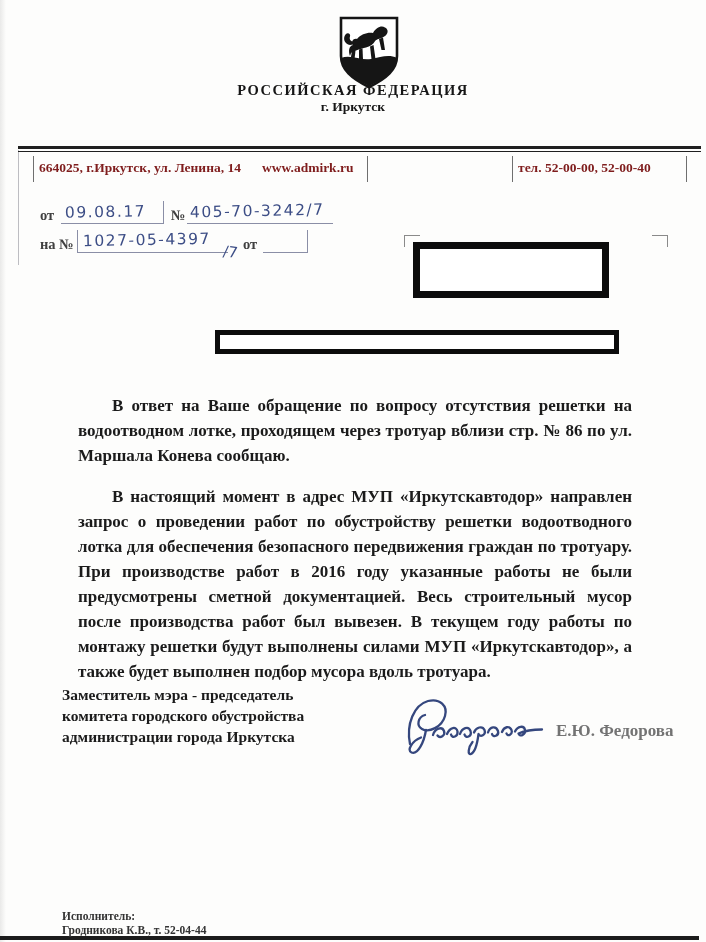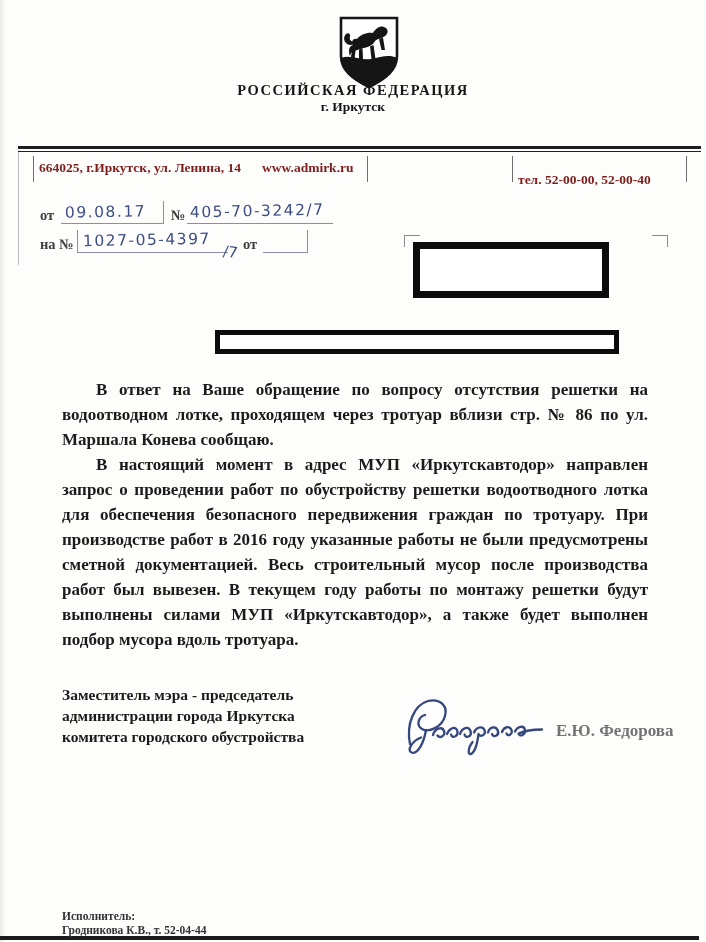--- a/index.html
+++ b/index.html
@@ -20,40 +20,40 @@
   .city{left:0;top:99px;width:706px;text-align:center;
     font-size:13.5px;font-weight:bold;color:#161616;}
   .orgtitle{left:0;top:117px;width:706px;text-align:center;
     font-size:22px;font-weight:bold;letter-spacing:11px;text-indent:11px;color:#111;}
   .rule{left:18px;top:146px;width:683px;height:2px;
     border-top:3px solid #1f1f1f;border-bottom:1.5px solid #1f1f1f;}
   
   .lh-text{top:160px;font-size:13.5px;font-weight:600;color:#7f1d1d;white-space:nowrap;}
   .addr{left:39px;}
   .site{left:262px;}
-  .phone{left:518px;margin-top:12px;}
+  .phone{left:518px;}
   .vsep{top:156px;width:0;height:26px;border-left:1.2px solid #6f6f6f;}
   .vsep.v1{left:33px;} .vsep.v2{left:367px;} .vsep.v3{left:512px;} .vsep.v4{left:686px;}
   .scan-left-line{left:18px;top:150px;width:0;height:115px;border-left:1px solid #bdbdc2;}
   
   .ref-label{font-size:14.5px;font-weight:600;color:#404040;white-space:nowrap;}
   .ref-field{border-bottom:1.4px solid #8a8ea6;}
   .ink{font-family:"DejaVu Sans",sans-serif;color:#3d4e86;white-space:nowrap;}
   .hand{font-size:15.5px;letter-spacing:1.5px;transform:rotate(-1.2deg);}
   
   .crop{width:15px;height:11px;border-top:1.6px solid #8a8a8a;}
   .crop.l{left:404px;top:235px;border-left:1.6px solid #8a8a8a;}
   .crop.r{left:652px;top:235px;border-right:1.6px solid #8a8a8a;}
   .redact{background:#fff;border:7px solid #0c0c0c;box-sizing:border-box;}
   .redact1{left:413px;top:242px;width:196px;height:56px;}
   .redact2{left:215px;top:330px;width:404px;height:24px;border-width:5px;}
   
   .body-text{left:62px;top:377px;width:586px;font-size:17px;font-weight:bold;
     line-height:25px;text-align:justify;color:#1b1b1b;}
-  .body-text p{margin:0;text-indent:34px;}
+  .body-text p{margin:16px;text-indent:34px;}
   
   .sig-block{left:62px;top:684px;width:320px;font-size:15.5px;font-weight:bold;
     line-height:21px;color:#1b1b1b;}
   .sig-script{left:396px;top:690px;width:150px;height:78px;}
   .sig-name{left:556px;top:721px;font-size:17px;font-weight:600;color:#737373;white-space:nowrap;}
   
   .footer{left:62px;top:901px;font-size:11.5px;font-weight:600;line-height:14px;color:#333;margin-top:8px;}
   .bottom-line{left:0;top:936px;width:699px;height:3.5px;background:#1c1c1c;}
   .edge-shade{left:0;top:0;width:6px;height:942px;
     background:linear-gradient(to right,rgba(60,60,60,0.10),rgba(60,60,60,0));}
@@ -116,22 +116,22 @@
   <div class="abs redact redact1"></div>
   <div class="abs redact redact2"></div>
 
   <div class="abs body-text">
     <p>В ответ на Ваше обращение по вопросу отсутствия решетки на водоотводном лотке, проходящем через тротуар вблизи стр. № 86 по ул. Маршала Конева сообщаю.</p>
     <p>В настоящий момент в адрес МУП «Иркутскавтодор» направлен запрос о проведении работ по обустройству решетки водоотводного лотка для обеспечения безопасного передвижения граждан по тротуару. При производстве работ в 2016 году указанные работы не были предусмотрены сметной документацией. Весь строительный мусор после производства работ был вывезен. В текущем году работы по монтажу решетки будут выполнены силами МУП «Иркутскавтодор», а также будет выполнен подбор мусора вдоль тротуара.</p>
   </div>
 
   <div class="abs sig-block">
     <div>Заместитель мэра - председатель</div>
+    <div>комитета городского обустройства</div>
     <div>администрации города Иркутска</div>
-    <div>комитета городского обустройства</div>
   </div>
 
   <svg class="abs sig-script" viewBox="0 0 150 78" fill="none" stroke="#35477e" stroke-width="2.3" stroke-linecap="round" stroke-linejoin="round">
     <path d="M14,54 C10,34 18,15 32,11 C44,8 52,16 49,26 C46,37 33,43 26,39 C20,35.5 22,27 29,25"></path>
     <path d="M30,40 C28,52 22,65 15.5,62.5 C10.5,60.5 16,51 25,47.5"></path>
     <path d="M37,45 C39,38.5 46,36 48,41 C49.7,45.5 44,49 41.5,45.5"></path>
     <path d="M51,44 C54,37 60.5,36 61.5,41.5 C62.3,46.5 56,49 55,44.5"></path>
     <path d="M64,44 C66,38 72.5,35.5 74.5,41 C76.3,46.5 69.5,49 68.5,44.5"></path>
     <path d="M78,42.5 C80,37 86.5,35.5 88.5,40 C90.3,44.8 84,48 82.5,44 C81.5,52 79.5,62 75,64 C71.5,65.3 72,57.5 76.5,52"></path>
     <path d="M92,42.5 C94,36.5 100,35.5 102,41 C103.4,45.8 97,48 96,44"></path>

